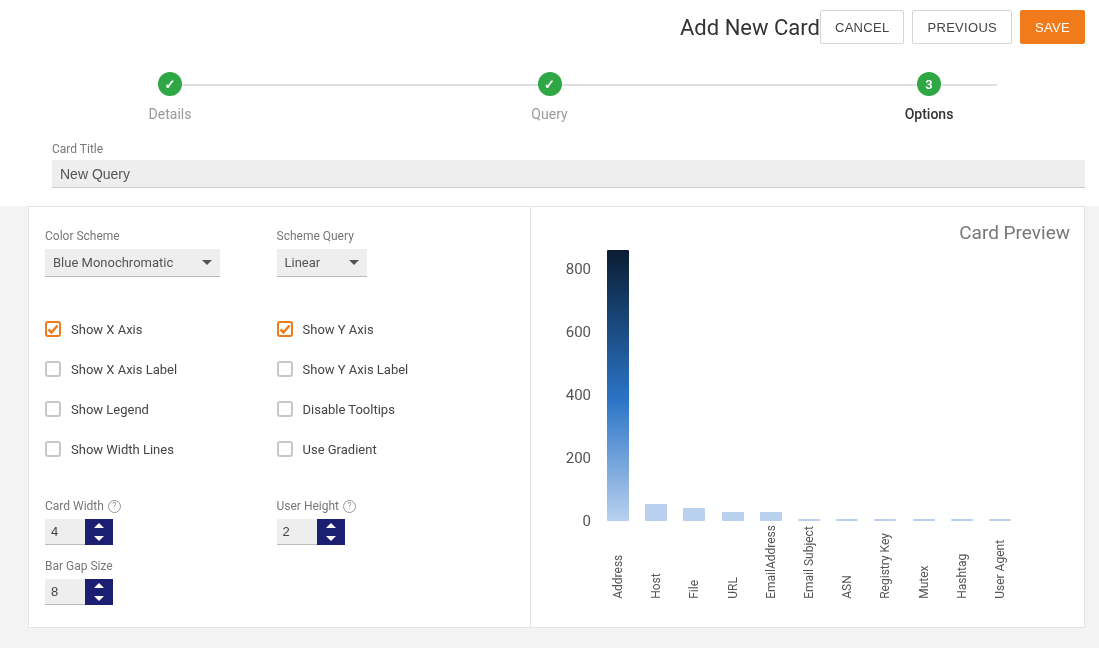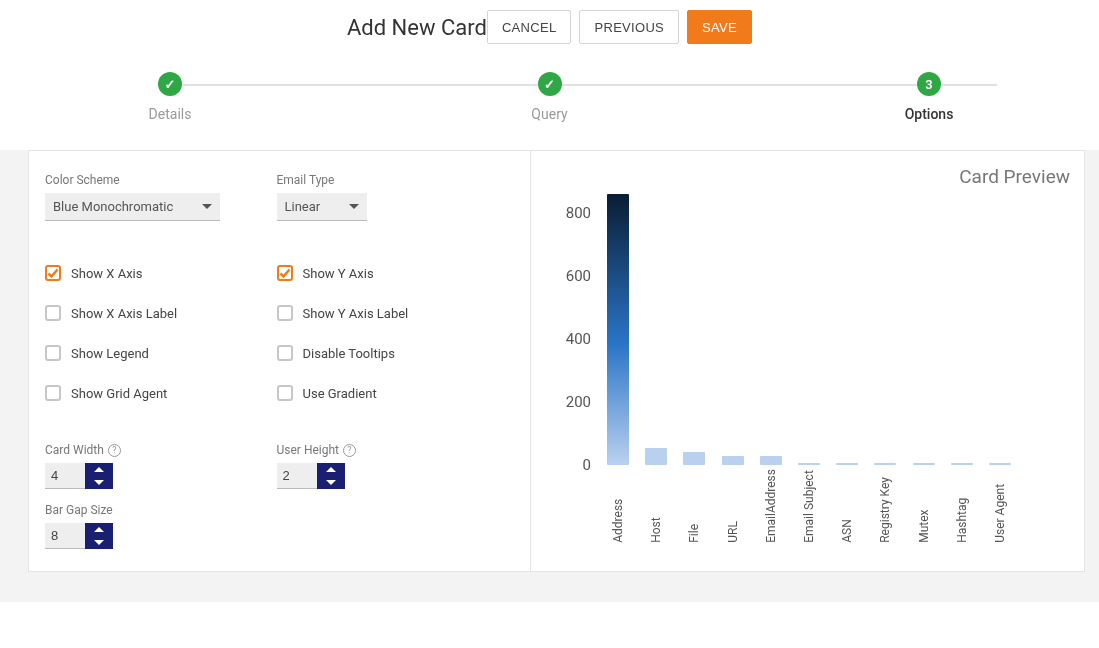--- a/index.html
+++ b/index.html
@@ -1,18 +1,18 @@
 <!DOCTYPE html>
 <html><head>
 <meta charset="utf-8">
 <style>
   * { box-sizing: border-box; }
   html, body { margin: 0; padding: 0; font-family: -apple-system, BlinkMacSystemFont, "Segoe UI", Roboto, Arial, sans-serif; color: #2b2b2b; background: #fff; }
   .page { width: 1099px; height: 648px; background: #fff; position: relative; }
-  .header { display: flex; align-items: center; justify-content: center; padding: 10px 14px 0 14px; }
+  .header { display: flex; align-items: center; justify-content: flex-end; padding: 10px 14px 0 14px; }
   .header h1 { font-size: 22px; font-weight: 400; color: #333; margin: 0; }
   .header-buttons { display: flex; gap: 8px; }
   .btn { height: 34px; padding: 0 14px; font-size: 13px; letter-spacing: 0.3px; border: 1px solid #d5d5d5; background: #fff; border-radius: 2px; cursor: pointer; color: #444; }
   .btn.primary { background: #f17a1a; border-color: #f17a1a; color: #fff; }
   .stepper { position: relative; margin: 28px 80px 0 80px; height: 60px; }
   .step-line { position: absolute; top: 12px; left: 90px; right: 22px; height: 2px; background: #e0e0e0; }
   .steps { display: flex; justify-content: space-between; position: relative; }
   .step { display: flex; flex-direction: column; align-items: center; width: 180px; }
   .step-circle { width: 24px; height: 24px; border-radius: 50%; background: #2ea744; color: #fff; display: flex; align-items: center; justify-content: center; font-size: 13px; font-weight: 600; z-index: 1; }
   .step-label { margin-top: 10px; font-size: 14px; color: #9a9a9a; }
@@ -82,36 +82,40 @@
         <div class="step-circle">✓</div>
         <div class="step-label">Query</div>
       </div>
       <div class="step active">
         <div class="step-circle">3</div>
         <div class="step-label">Options</div>
       </div>
     </div>
   </div>
 
+  <div class="card-title-block">
+    <div class="field-label">Card Title</div>
+    <input class="title-input" value="New Query" style="">
+  </div>
 
   <div class="body-area">
     <div class="panels">
 
       <div class="panel-left">
 
         <div class="row">
           <div class="col">
             <div class="form-label">Color Scheme</div>
             <div class="select">
               <span>Blue Monochromatic</span>
               <span class="caret"></span>
             </div>
           </div>
           <div class="col">
-            <div class="form-label">Email Type</div>
+            <div class="form-label">Scheme Query</div>
             <div class="select small">
               <span>Linear</span>
               <span class="caret"></span>
             </div>
           </div>
         </div>
 
         <div style="height:34px"></div>
 
         <div class="row">
@@ -127,21 +131,21 @@
             <label class="checkbox-row">
               <span class="chk"></span>
               <span>Show X Axis Label</span>
             </label>
             <label class="checkbox-row">
               <span class="chk"></span>
               <span>Show Legend</span>
             </label>
             <label class="checkbox-row">
               <span class="chk"></span>
-              <span>Show Grid Agent</span>
+              <span>Show Width Lines</span>
             </label>
           </div>
           <div class="col">
             <label class="checkbox-row">
               <span class="chk checked">
                   <svg viewBox="0 0 12 12">
                     <polyline class="check-svg" points="1.5,6.5 4.5,9.5 10.5,2.5"></polyline>
                   </svg>
                 </span>
               <span>Show Y Axis</span>

